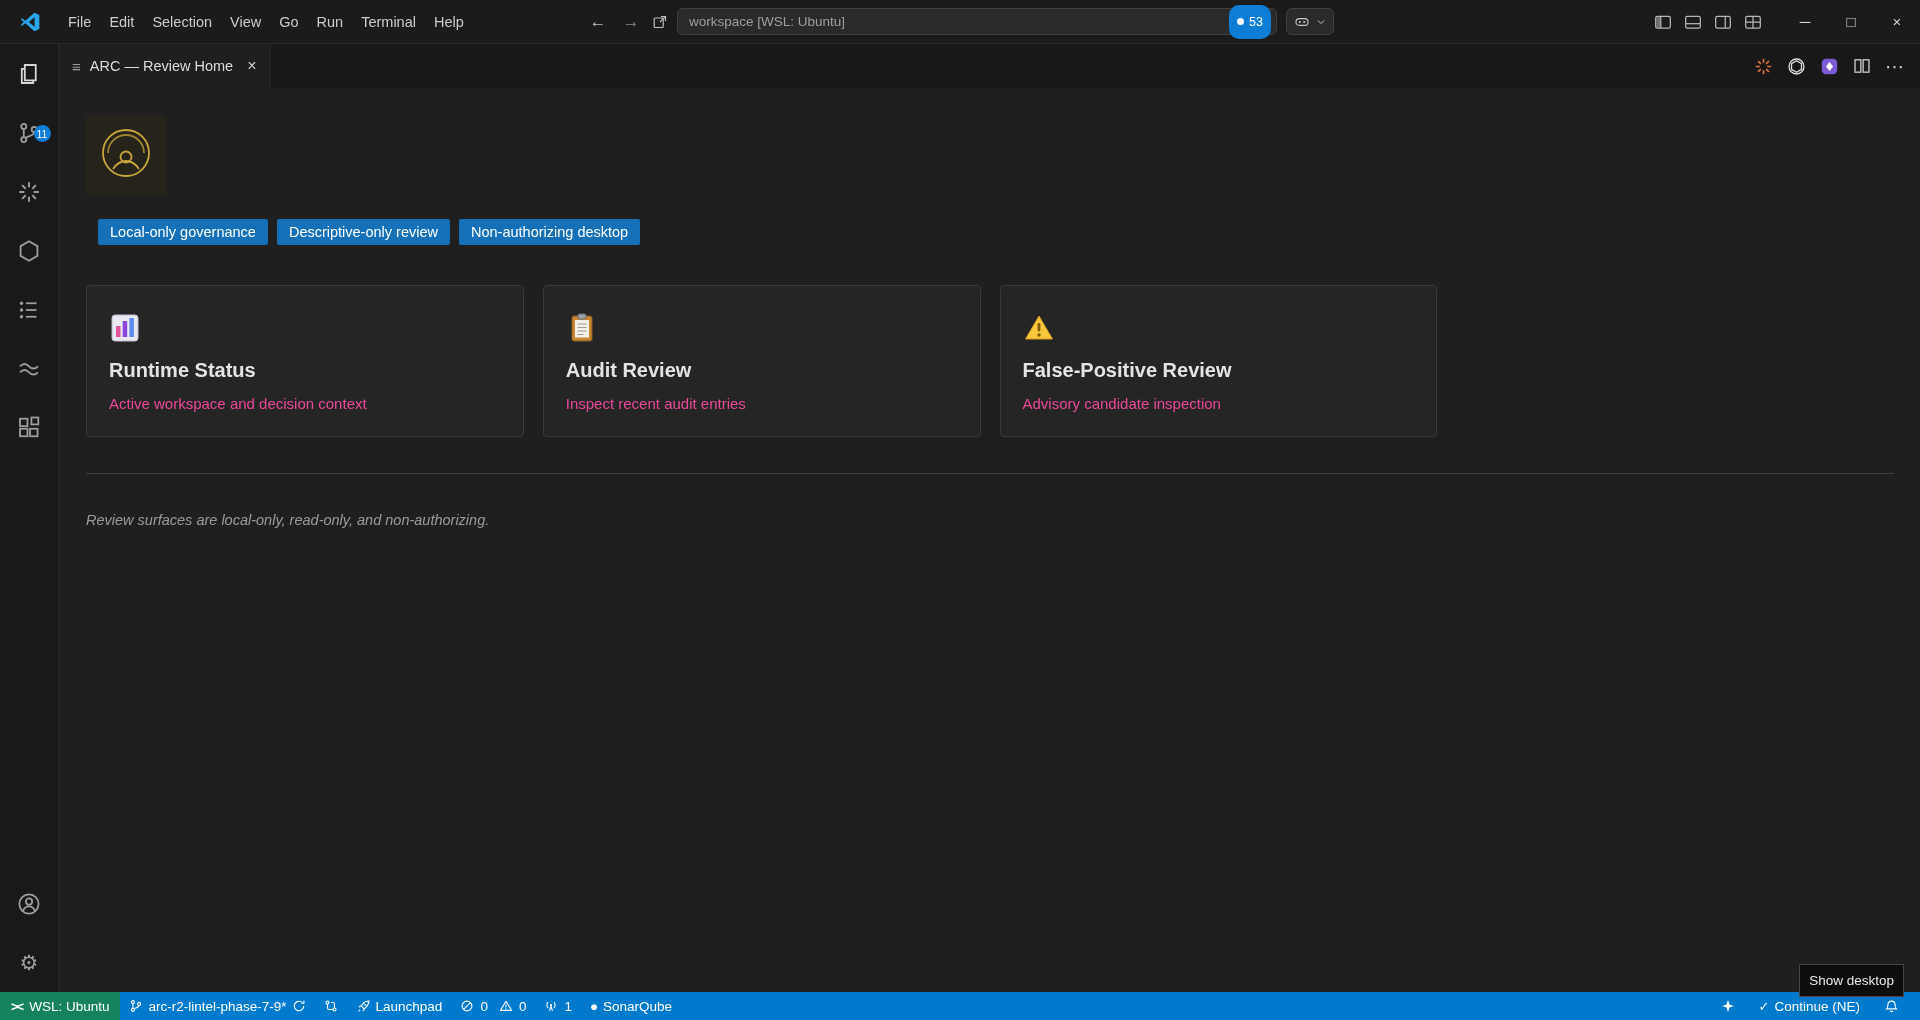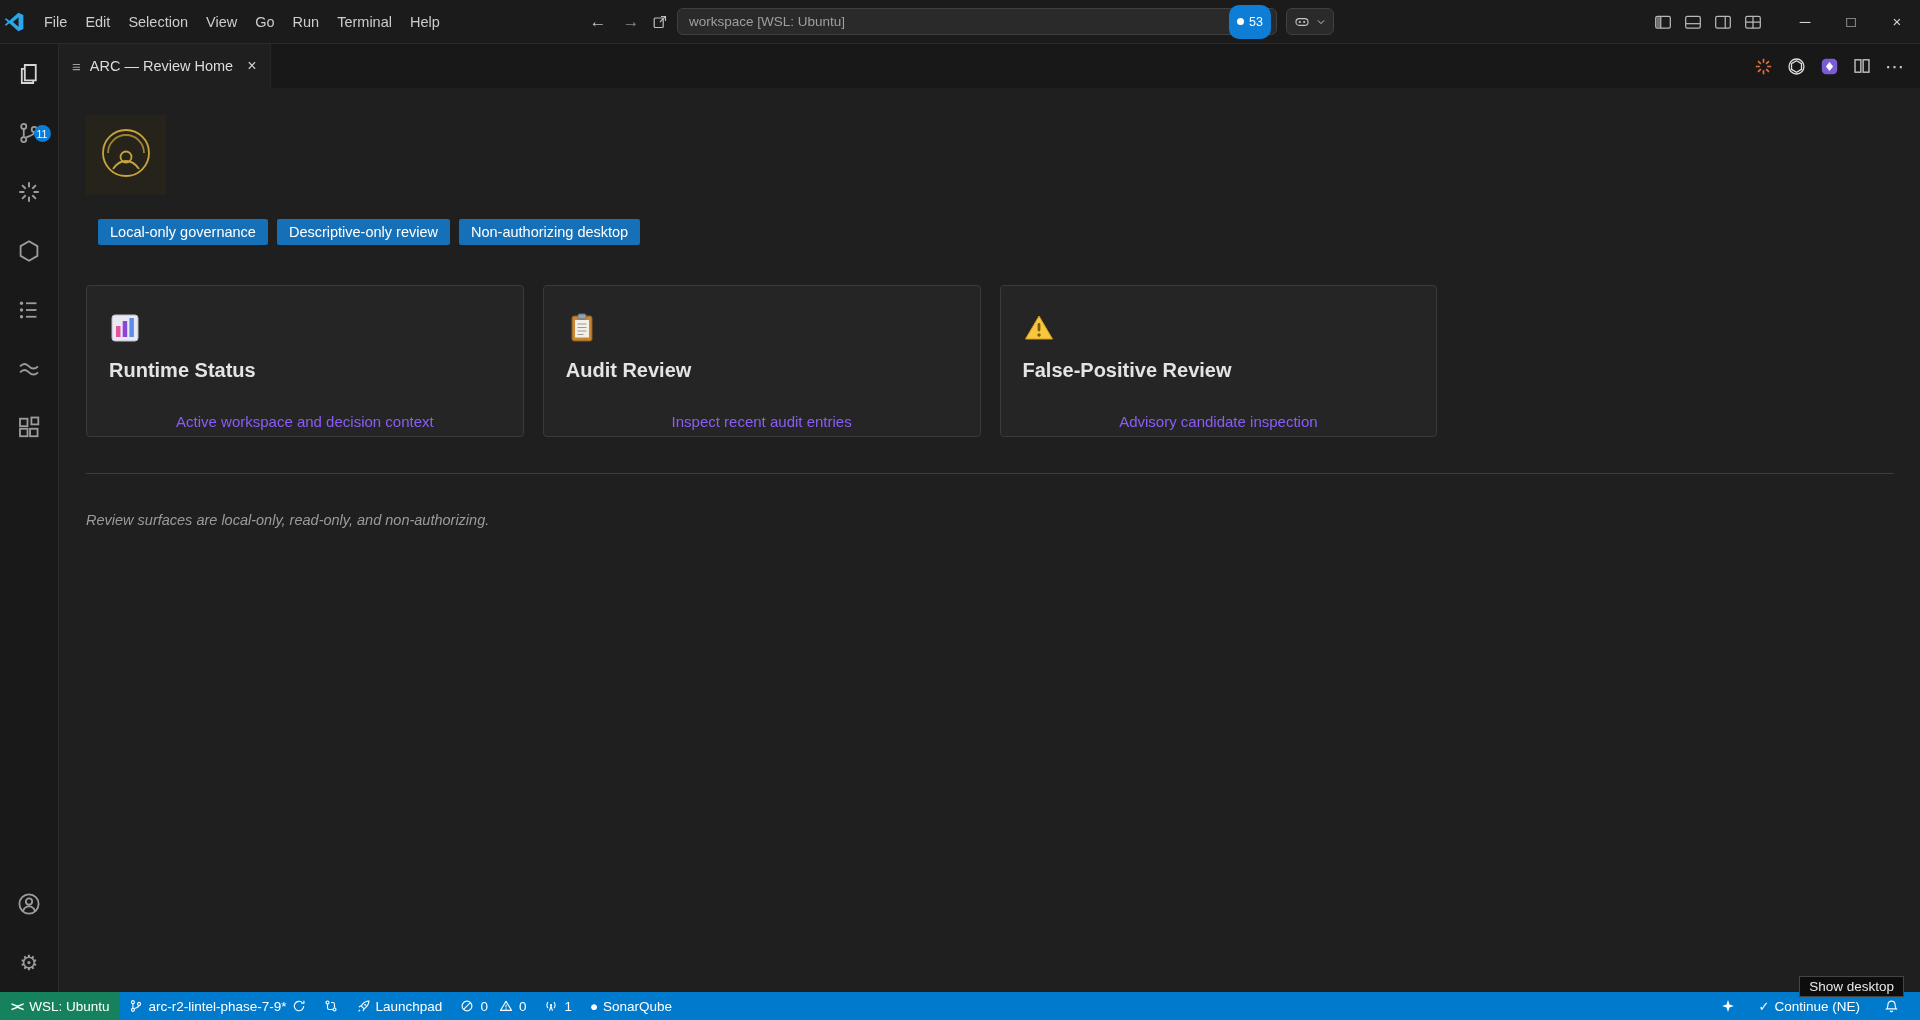--- a/index.html
+++ b/index.html
@@ -6,21 +6,21 @@
   html,body { width:1920px; height:1020px; }
   body {
     background:#1f1f1f; color:#cccccc; overflow:hidden; position:relative;
     font-family:"Liberation Sans", sans-serif;
   }
   svg { display:block; }
 
   
   .titlebar { height:44px; background:#1b1b1b; border-bottom:1px solid #2a2a2a;
     display:flex; align-items:center; position:relative; }
-  .tb-left { display:flex; align-items:center; padding-left:3px; gap:10px; }
+  .tb-left { display:flex; align-items:center; padding-left:19px; gap:18px; }
   .menus { display:flex; }
   .menus span { padding:0 9px; font-size:14.5px; color:#cccccc; cursor:default; }
   .tb-center { position:absolute; left:50%; top:0; height:100%; transform:translateX(-50%);
     display:flex; align-items:center; gap:9px; }
   .nav-arrow { color:#bdbdbd; font-size:17px; width:24px; text-align:center; }
   .nav-arrow.fwd { color:#8a8a8a; }
   .open-win-icon { color:#bdbdbd; }
   .searchbox { width:600px; height:27px; background:#2a2a2a; border:1px solid #404040;
     border-radius:6px; display:flex; align-items:center; padding:0 5px 0 11px;
     font-size:13.5px; color:#9f9f9f; }
@@ -59,40 +59,40 @@
   
   .content { padding:27px 26px 0 27px; }
   .arc-logo { margin-bottom:24px; }
   .page-title { font-size:29px; font-weight:700; color:#e8e8e8; letter-spacing:.2px; margin-bottom:19px; }
   .chips { display:flex; gap:9px; margin-bottom:40px;padding-left:12px; }
   .chip { background:#1670b8; color:#ffffff; font-size:14.5px; padding:5px 12px; border-radius:2px; }
   .cards { display:grid; grid-template-columns:repeat(4,1fr); gap:19px; width:1808px; }
   .card { background:#252525; border:1px solid #3a3a3a; border-radius:4px;
     padding:26px 22px; height:152px; }
   .card svg { margin-bottom:15px; }
-  .card h2 { font-size:20px; color:#e4e4e4; font-weight:700; margin-bottom:31px; }
-  .card p { font-size:15px; color:#8b5cf6;text-align:center; }
+  .card h2 { font-size:20px; color:#e4e4e4; font-weight:700; margin-bottom:13px; }
+  .card p { font-size:15px; color:#ec4899; }
   .divider { border:none; border-top:1px solid #3c3c3c; margin:36px 0 0; width:1808px; }
   .footer-note { margin-top:38px; font-size:14.5px; color:#9b9b9b;font-style:italic; }
 
   
   .statusbar { height:28px; background:#007acc; display:flex; align-items:center;
     color:#ffffff; font-size:13.5px; }
   .sb-left { display:flex; align-items:center; height:100%; }
   .sb-remote { background:#16825d; height:100%; display:flex; align-items:center;
     padding:0 11px; gap:7px; }
   .remote-glyph { font-weight:bold; letter-spacing:-2px; font-size:13px; }
   .sb-item { display:flex; align-items:center; gap:5px; padding:0 9px; height:100%; }
   .sb-item .num { margin-left:1px; }
   .sb-right { margin-left:auto; display:flex; align-items:center; height:100%; padding-right:12px; gap:6px; }
   .check-glyph { font-size:13px; }
 
   
   .tooltip { position:absolute; right:16px; bottom:23px; background:#0d0d0d;
-    border:1px solid #454545; color:#e8e8e8; font-size:13.5px; padding:2px 9px; z-index:50; }
+    border:1px solid #454545; color:#e8e8e8; font-size:13.5px; padding:8px 9px; z-index:50; }
 </style>
 </head>
 <body>
 
 <div class="app">
 
   <header class="titlebar">
     <div class="tb-left">
       <span>
         <svg width="22" height="22" viewBox="0 0 16 16">

